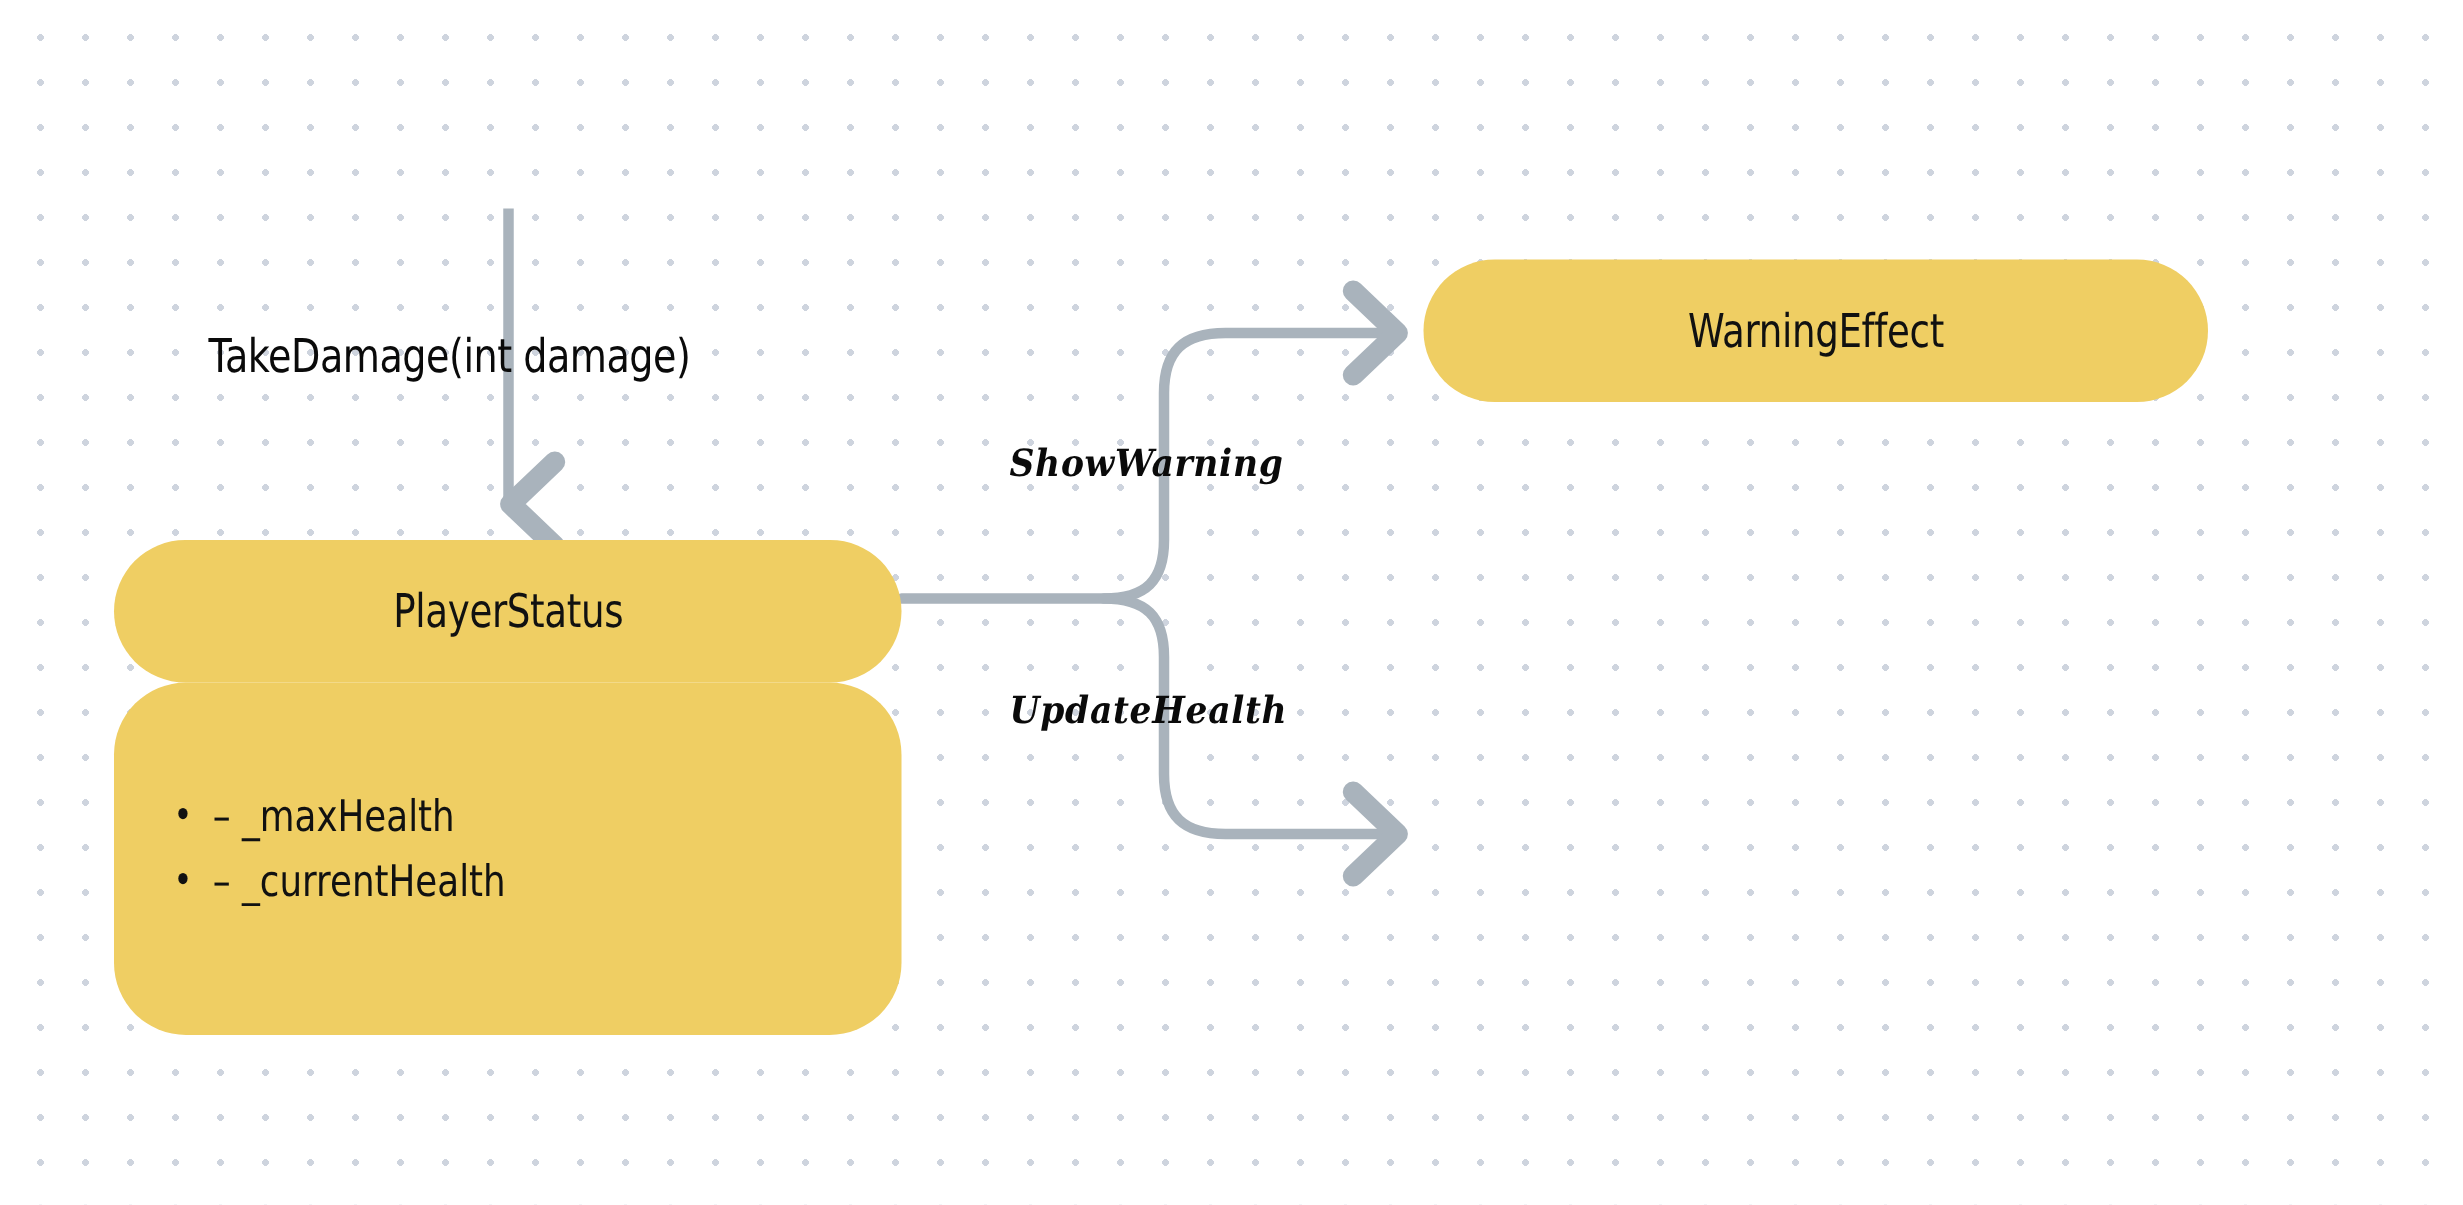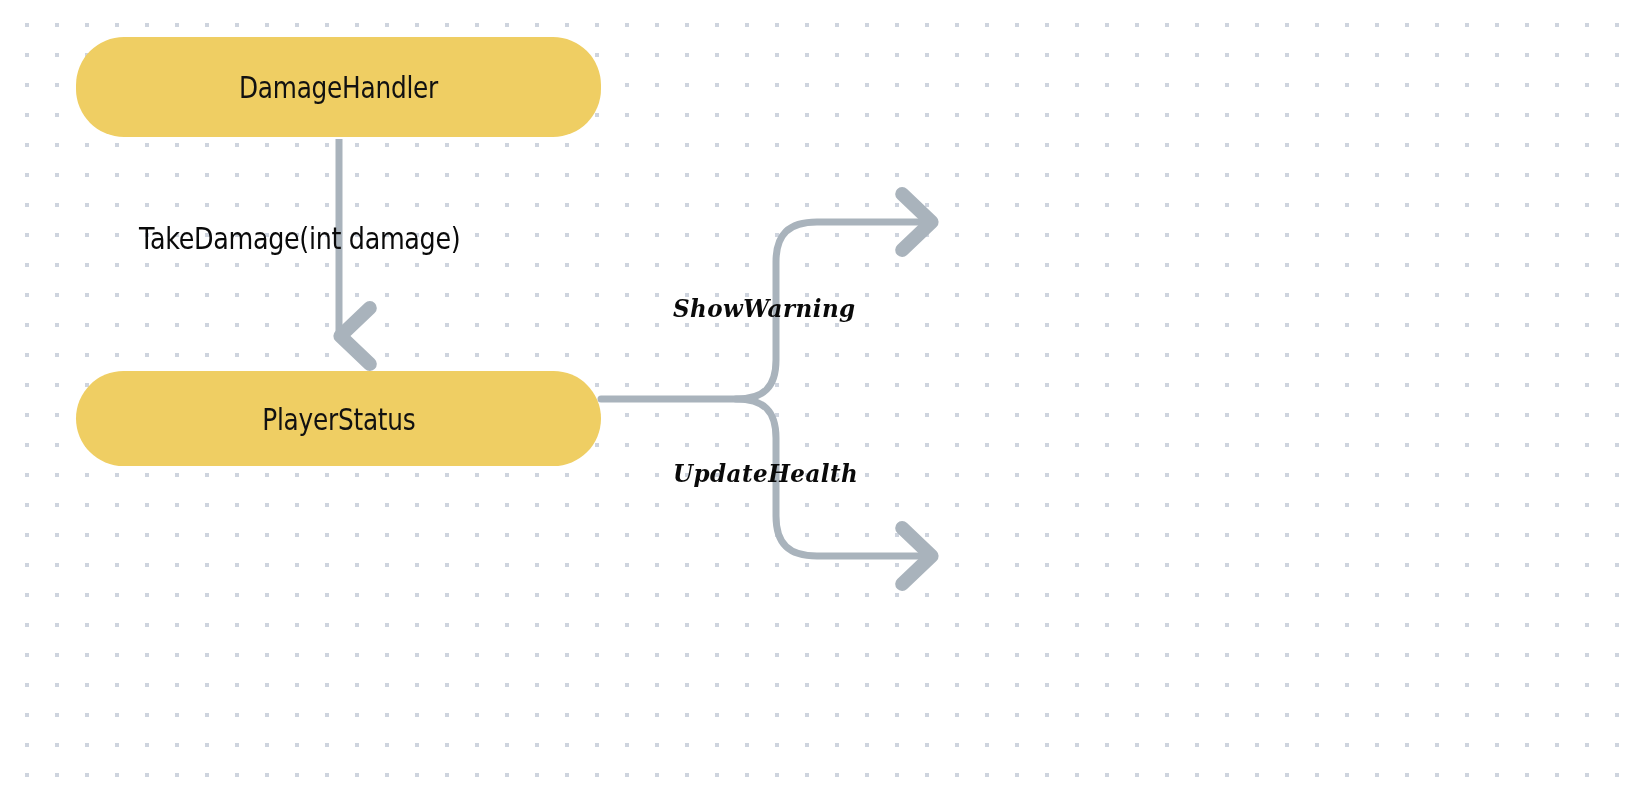--- a/index.html
+++ b/index.html
@@ -56,21 +56,21 @@
   #node-damagehandler {
     left: 76px;
     top: 37px;
     width: 525px;
     height: 100px;
   }
 
   
   #node-playerstatus-header {
     left: 76px;
-    top: 371px;
+    top: 360px;
     width: 525px;
     height: 95px;
     border-radius: 48px;
   }
 
   #node-playerstatus-body {
     left: 76px;
     top: 455px;
     width: 525px;
     height: 235px;
@@ -200,24 +200,30 @@
                L 933 556" fill="none" stroke="#a9b3bc" stroke-width="7" stroke-linecap="round" stroke-linejoin="round" marker-end="url(#arrow-right)"></path>
     </g>
   </svg>
 
   <div class="edge-label" id="label-takedamage">TakeDamage(int damage)</div>
 
   <div class="edge-label" id="label-showwarning">ShowWarning</div>
 
   <div class="edge-label" id="label-updatehealth">UpdateHealth</div>
 
-  <div class="node" id="node-damagehandler">
-    <span class="node-title">DamageHandler</span>
-  </div>
 
   <div class="node" id="node-playerstatus-header">
     <span class="node-title">PlayerStatus</span>
   </div>
 
-
+  <div class="node" id="node-playerstatus-body">
+    <ul class="attr-list">
+      <li class="attr-item">– _maxHealth</li>
+      <li class="attr-item">– _currentHealth</li>
+    </ul>
+  </div>
+
+  <div class="node" id="node-warningeffect">
+    <span class="node-title">WarningEffect</span>
+  </div>
 
 
 </div>
 
 </body></html>

